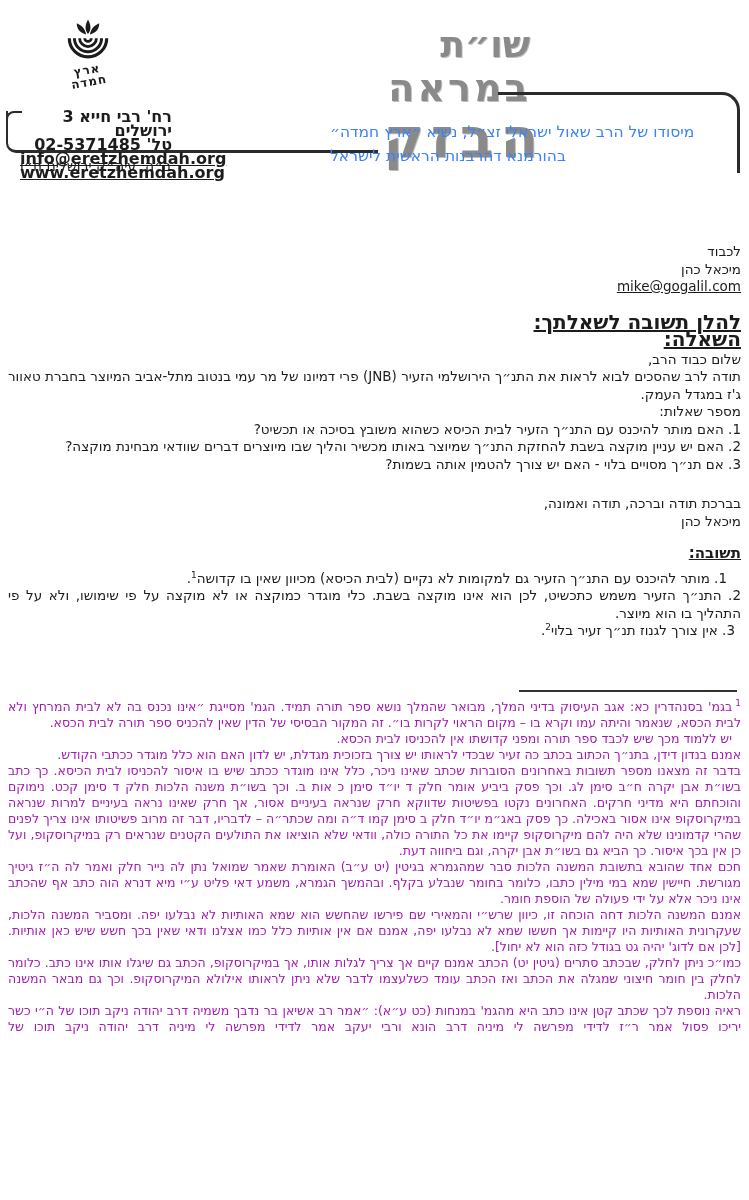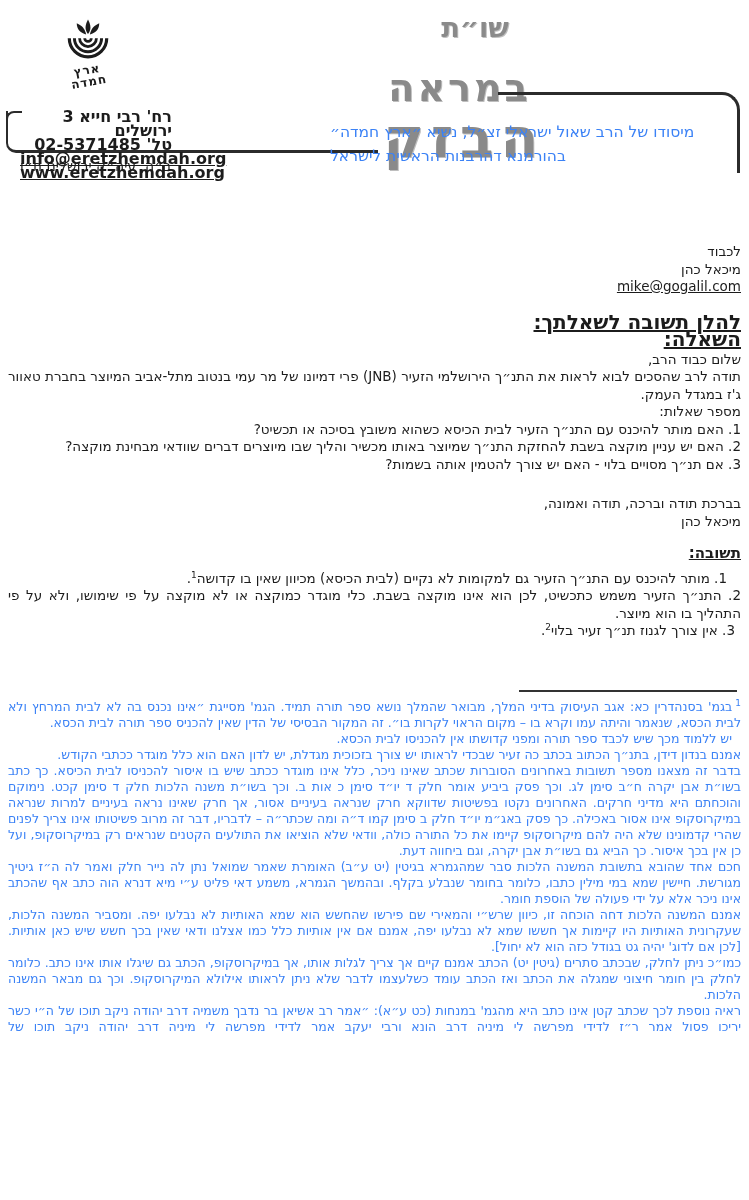--- a/index.html
+++ b/index.html
@@ -10,21 +10,21 @@
     background:#ffffff;
     font-family:"DejaVu Sans",sans-serif;
     color:#1c1c1c;
     overflow:hidden;
   }
   
   .logo{position:absolute;left:56px;top:18px;width:64px;text-align:center;}
   .logo-text{font-weight:bold;font-size:12px;line-height:12px;transform:rotate(-10deg);margin-top:-2px;letter-spacing:1px;}
   .big-title{position:absolute;color:#8a8a8a;font-weight:bold;
     text-shadow:1px 1px 0 rgba(70,70,70,0.35);direction:rtl;white-space:nowrap;}
-  .t1{left:420px;top:12px;width:110px;font-size:27px;text-align:center;}
+  .t1{left:420px;top:24px;width:110px;font-size:36px;text-align:right;}
   .t2{left:357px;top:50px;width:205px;font-size:38px;letter-spacing:3px;text-align:center;margin-top:16px;}
   .t3{left:362px;top:106px;width:205px;font-size:55px;letter-spacing:7px;text-align:center;}
   .bracket-right{position:absolute;left:498px;top:92px;width:239px;height:78px;
     border-top:3px solid #2b2b2b;border-right:3px solid #2b2b2b;border-top-right-radius:18px;}
   .bracket-left-hook{position:absolute;left:6px;top:111px;width:14px;height:16px;
     border-top:2.5px solid #2b2b2b;border-left:2.5px solid #2b2b2b;border-top-left-radius:8px;}
   .bracket-left-main{position:absolute;left:6px;top:111px;width:370px;height:39px;
     border-left:2.5px solid #2b2b2b;border-bottom:3px solid #2b2b2b;border-bottom-left-radius:10px;}
   .contact{position:absolute;left:20px;top:110px;width:152px;direction:rtl;text-align:right;
     font-size:16px;line-height:14px;font-weight:600;}
@@ -45,21 +45,21 @@
   .h-answer{margin-top:15px !important;font-size:15px;}
   .greet{margin-top:2px !important;}
   .just{text-align:justify;}
   .closing{margin-top:22px !important;}
   .answers{margin-top:7px !important;}
   .ans-1{padding-right:14px;}
   .ans-3{padding-right:6px;}
   sup{font-size:9px;line-height:0;vertical-align:super;}
   
   .footnotes{position:absolute;left:8px;top:690px;width:733px;direction:rtl;
-    font-size:12.5px;line-height:16px;text-align:justify;color:#3b82f6;}
+    font-size:12.5px;line-height:16px;text-align:justify;color:#a21caf;}
   .fn-sep{width:218px;height:0;border-top:2px solid #333;margin:0 4px 7px 0;}
   .footnotes p{margin:0;}
   .fn-ind{text-indent:9px;}
   .fn-last{text-align-last:justify;}
   .fn-marker{margin-left:3px;}
 </style>
 </head>
 <body>
 
 <div class="page">

